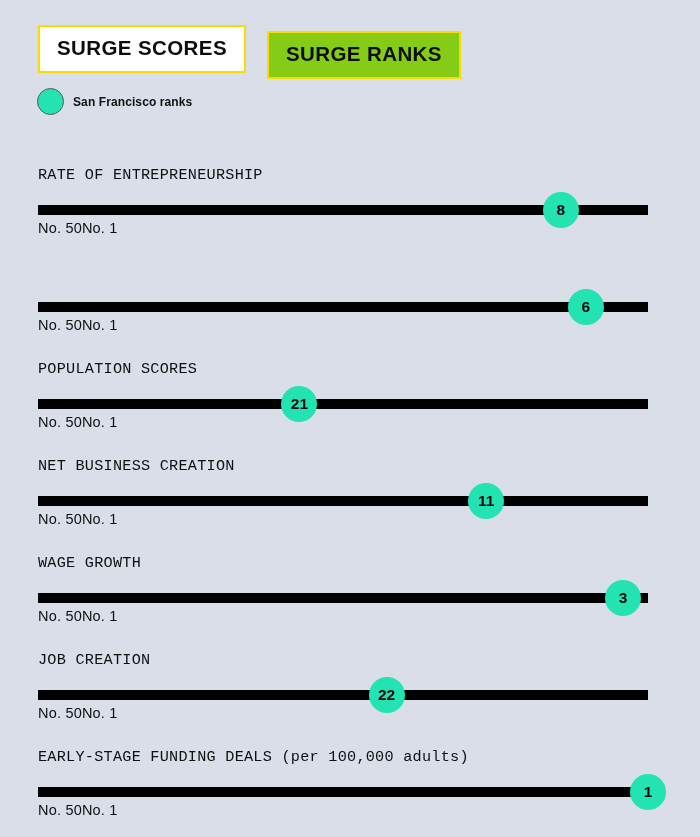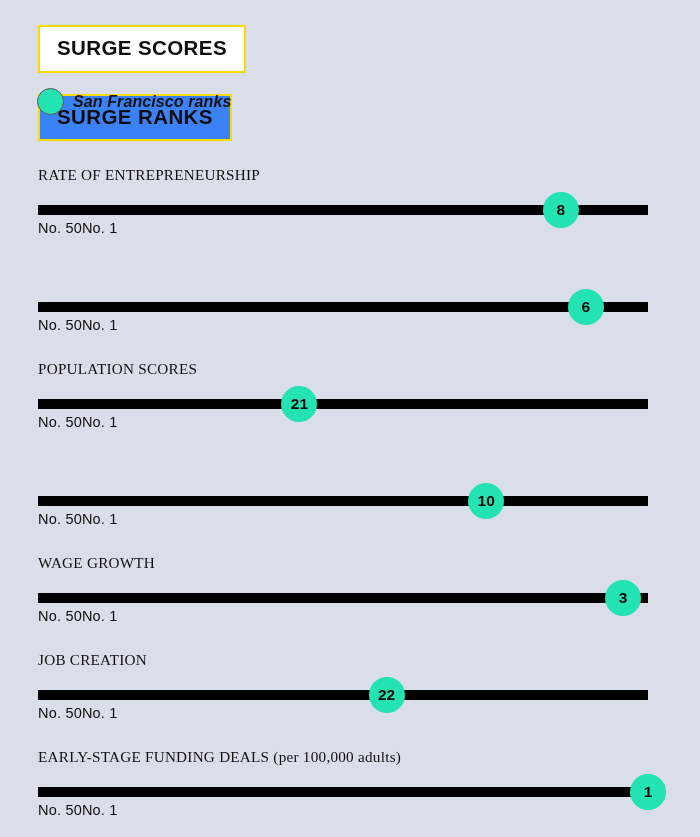--- a/index.html
+++ b/index.html
@@ -16,42 +16,42 @@
   }
 
   
   #tab-bar {
     position: absolute;
     left: 38px;
     top: 25px;
     display: flex;
     align-items: flex-start;
     gap: 21px;
-    flex-direction: column;
   }
   .tab {
     font-family: "Liberation Sans", sans-serif;
     font-weight: bold;
     font-size: 20.5px;
     letter-spacing: 0.4px;
     color: #0d0d0d;
     padding: 11px 17px 12px 17px;
     line-height: 1;
     box-sizing: border-box;
     white-space: nowrap;
     cursor: pointer;
     user-select: none;
   }
   .tab.inactive {
     background: #ffffff;
     border: 2px solid #fcdb00;
   }
   .tab.active {
-    background: #3b82f6;
+    background: #84cc16;
     border: 2px solid #fcdb00;
+    margin-top: 6px;
   }
 
   
   #legend {
     position: absolute;
     left: 37px;
     top: 88px;
     display: flex;
     align-items: center;
     gap: 9px;
@@ -60,43 +60,42 @@
     width: 27px;
     height: 27px;
     border-radius: 50%;
     background: #22e3b1;
     border: 1.5px solid #595b52;
     box-sizing: border-box;
     flex: none;
   }
   #legend-label {
     font-family: "Liberation Sans", sans-serif;
-    font-style: italic;
     font-weight: bold;
-    font-size: 16px;
+    font-size: 12px;
     color: #111111;
     letter-spacing: 0.1px;
   }
 
   
   #rows {
     position: absolute;
     left: 0;
     top: 160px;
     width: 700px;
   }
   .metric-row {
     position: relative;
     height: 97px;
   }
   .metric-title {
     position: absolute;
     left: 38px;
     top: 6px;
-    font-family: Liberation Serif, serif;
+    font-family: Liberation Mono, monospace;
     font-size: 15.2px;
     font-weight: normal;
     color: #101010;
     letter-spacing: 0.25px;
     white-space: nowrap;
   }
   .track-wrap {
     position: absolute;
     left: 38px;
     top: 45px;
@@ -191,23 +190,24 @@
       <div class="track-wrap">
         <div class="track"></div>
         <div class="marker" style="left: 42.8571%;">21</div>
       </div>
       <div class="axis-labels">
         <span class="axis-label">No. 50</span>
         <span class="axis-label">No. 1</span>
       </div>
     </div>
     <div class="metric-row">
-      <div class="track-wrap">
-        <div class="track"></div>
-        <div class="marker" style="left: 73.4694%;">10</div>
+      <div class="metric-title">NET BUSINESS CREATION</div>
+      <div class="track-wrap">
+        <div class="track"></div>
+        <div class="marker" style="left: 73.4694%;">11</div>
       </div>
       <div class="axis-labels">
         <span class="axis-label">No. 50</span>
         <span class="axis-label">No. 1</span>
       </div>
     </div>
     <div class="metric-row">
       <div class="metric-title">WAGE GROWTH</div>
       <div class="track-wrap">
         <div class="track"></div>

